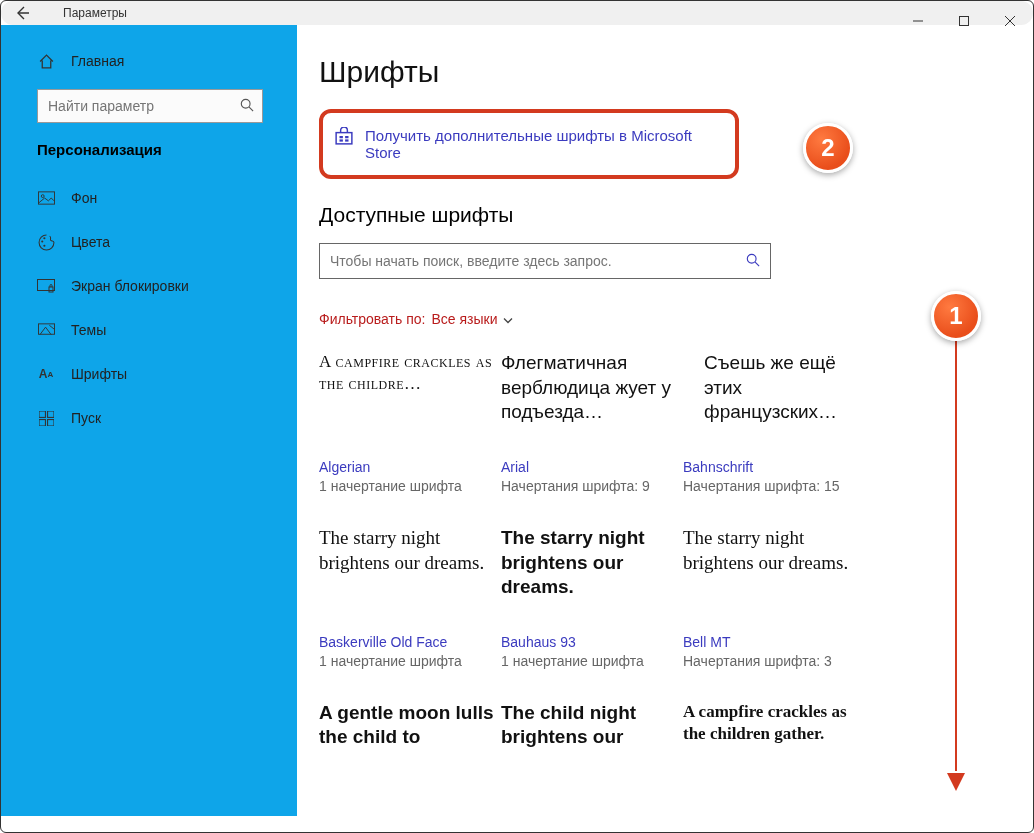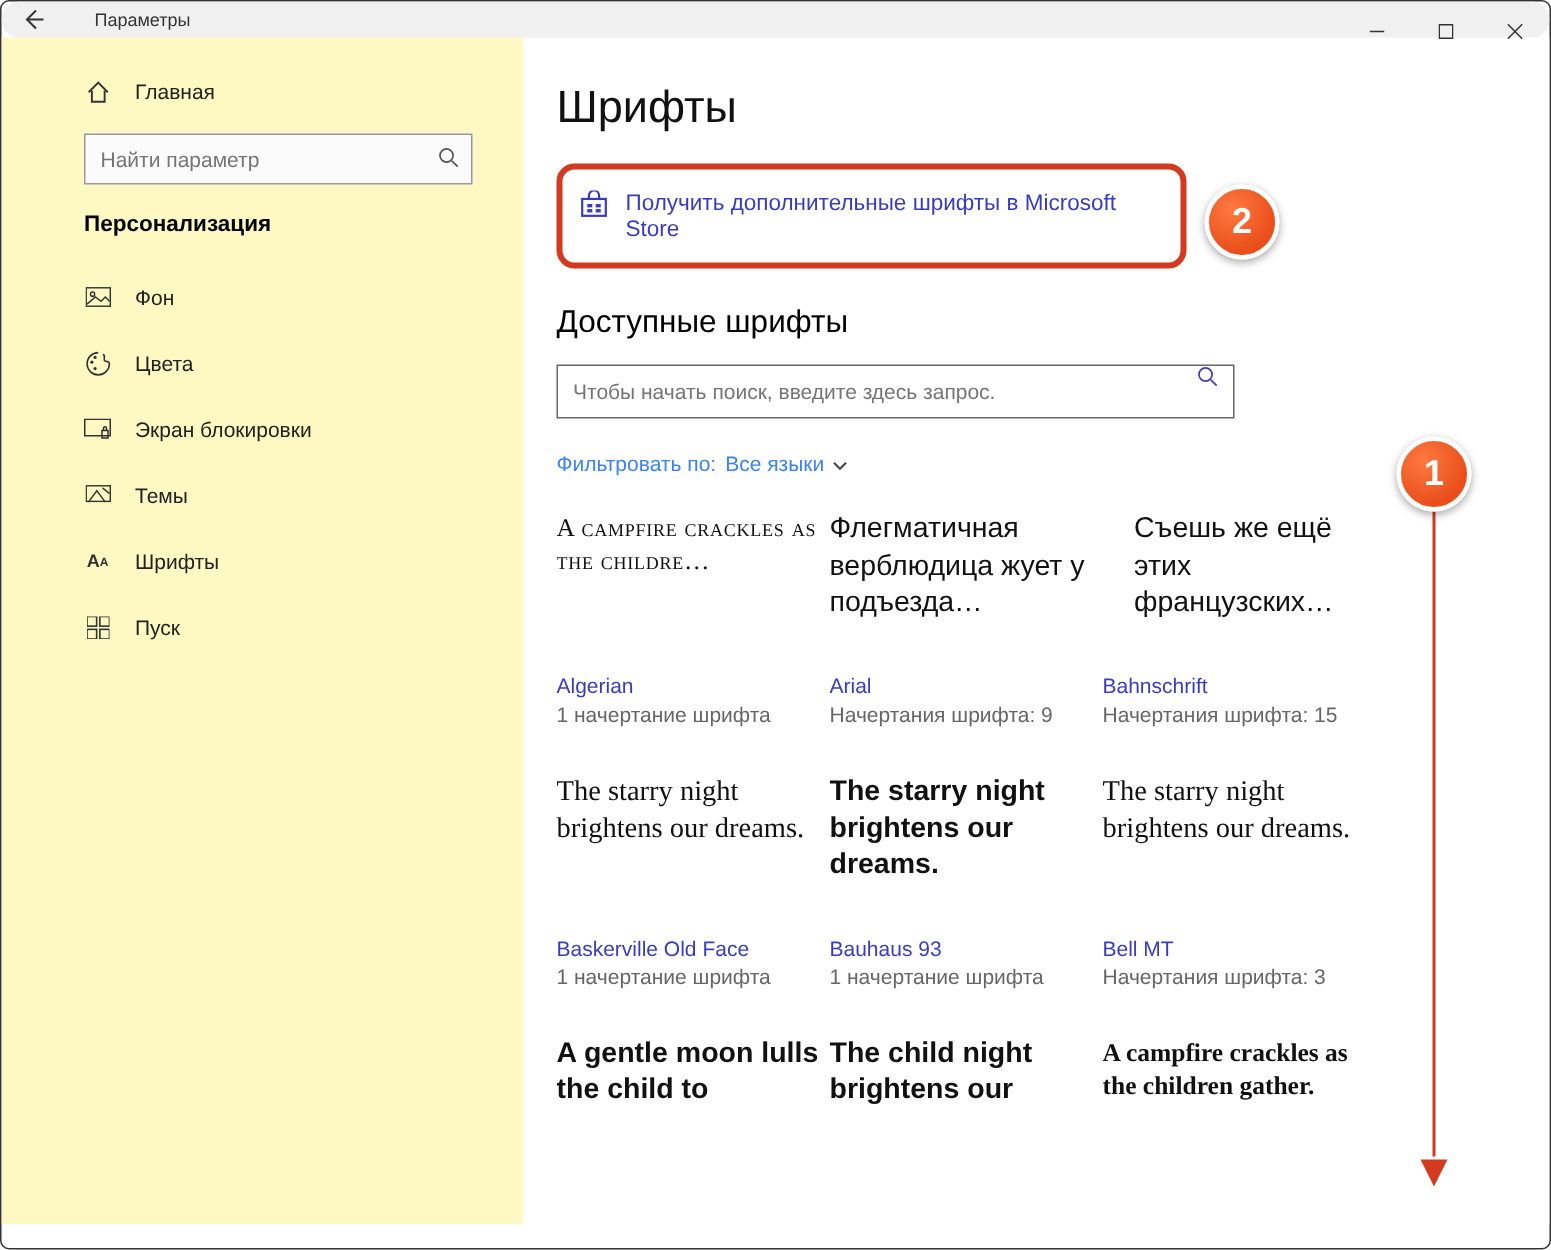--- a/index.html
+++ b/index.html
@@ -40,23 +40,23 @@
     width: 46px; height: 40px;
     display: flex; align-items: center; justify-content: center;
     font-size: 12px; color: #333;
   }
   
   .app {
     display: flex;
     height: calc(100% - 40px);
   }
   .sidebar {
-    width: 348px;
-    background: #fef9c3;
-    padding: 14px 6px 14px 55px;
+    width: 296px;
+    background: #0ea5e9;
+    padding: 14px 6px 14px 36px;
     flex-shrink: 0;
   }
   .content {
     flex: 1;
     padding: 30px 12px 0 22px;
     background: #fff;
     overflow: hidden;
   }
   
   .side-item {
@@ -112,33 +112,34 @@
     width: 420px;
   }
   .store-link .icon { width: 18px; height: 18px; color: #3b3bbf; }
   h2.subhead {
     font-size: 21px;
     font-weight: 400;
     margin-bottom: 16px;
   }
   .fontsearch {
     display: flex;
+    align-items: center;
     border: 1px solid #666;
     height: 36px;
     width: 452px;
     padding: 0 10px;
-    margin-bottom: 22px;
+    margin-bottom: 32px;
   }
   .fontsearch input {
     border: none; outline: none; flex: 1;
     font-size: 14px; color: #777;
   }
   .fontsearch .sicon { color: #3b3bbf; font-size: 14px; }
   .filter-row {
-    font-size: 14px; color: #3b82f6;
+    font-size: 14px; color: #b91c1c;
     display: flex; align-items: center; gap: 6px;
     margin-bottom: 24px;
   }
   .filter-row .dd { display: inline-flex; align-items: center; gap: 6px; }
   
   .font-grid {
     display: grid;
     grid-template-columns: 176px 176px 176px;
     column-gap: 6px;
     row-gap: 30px;

